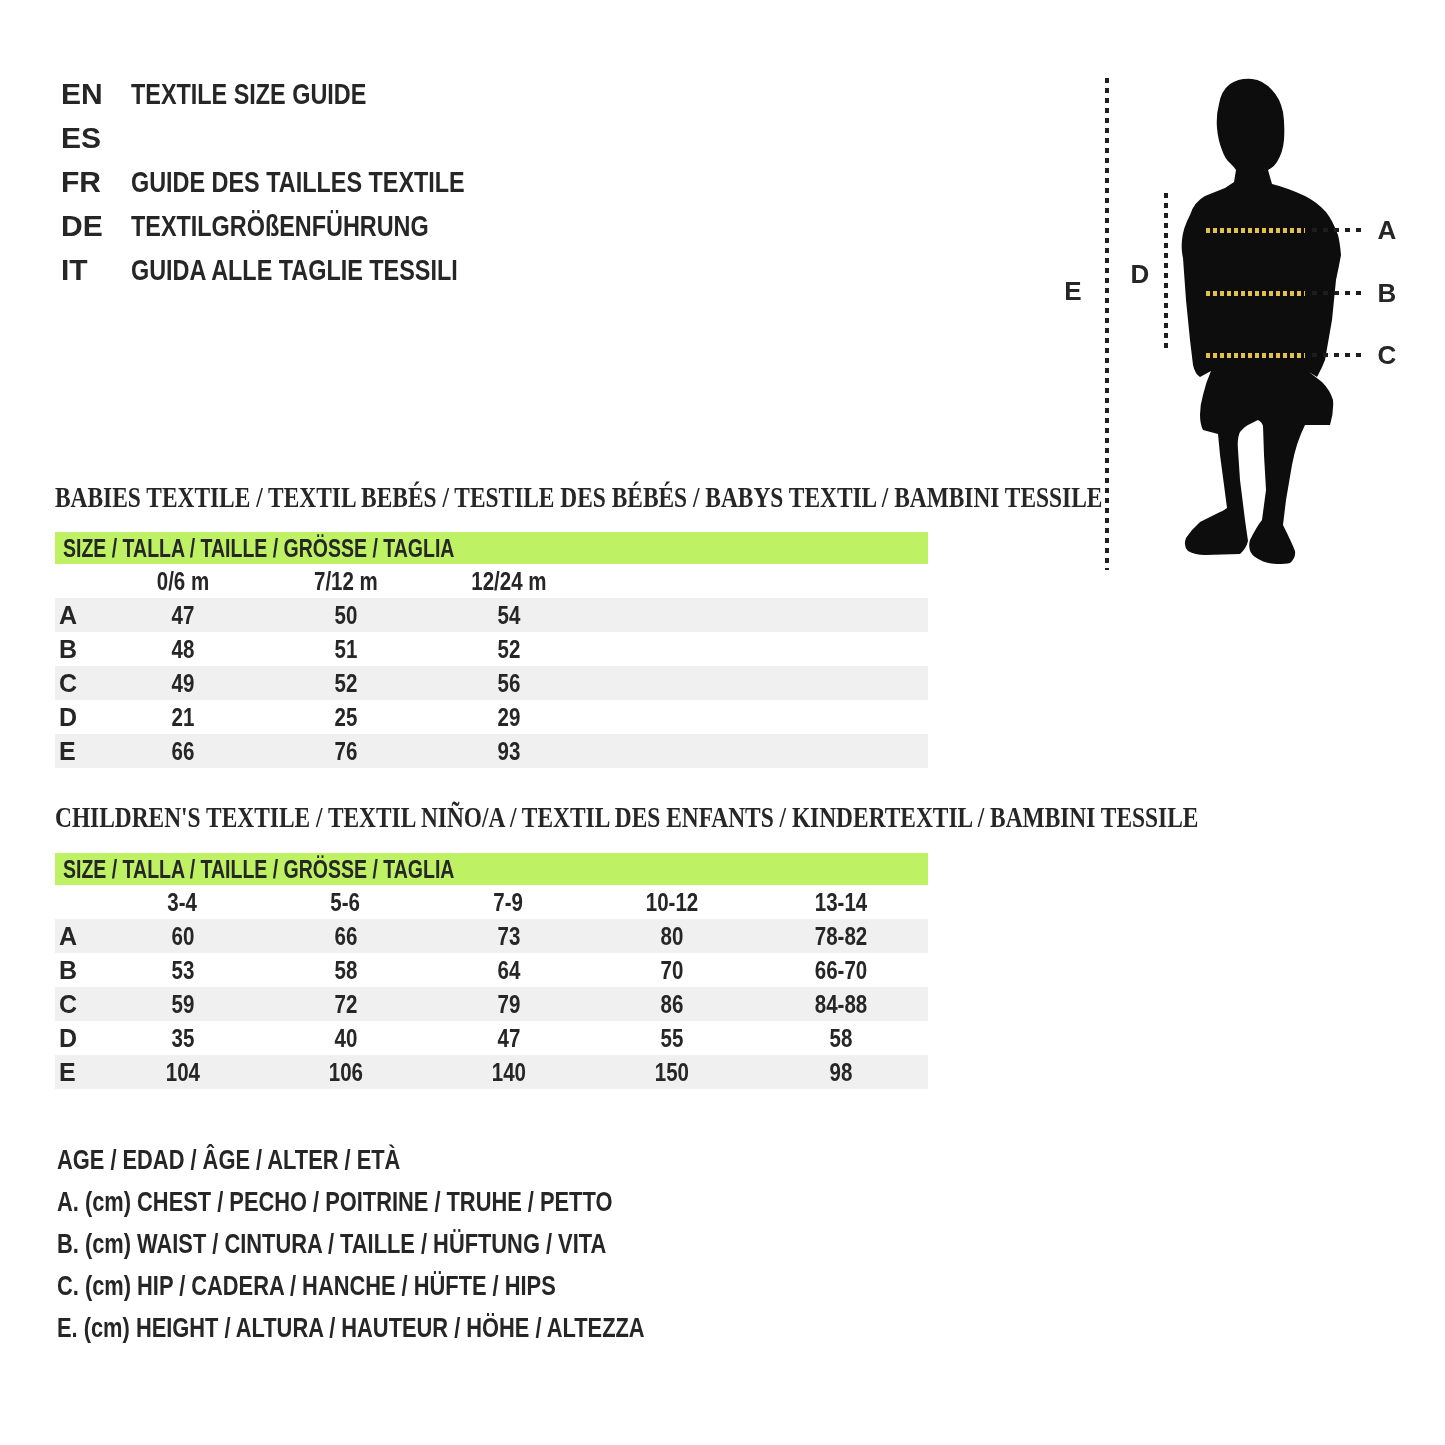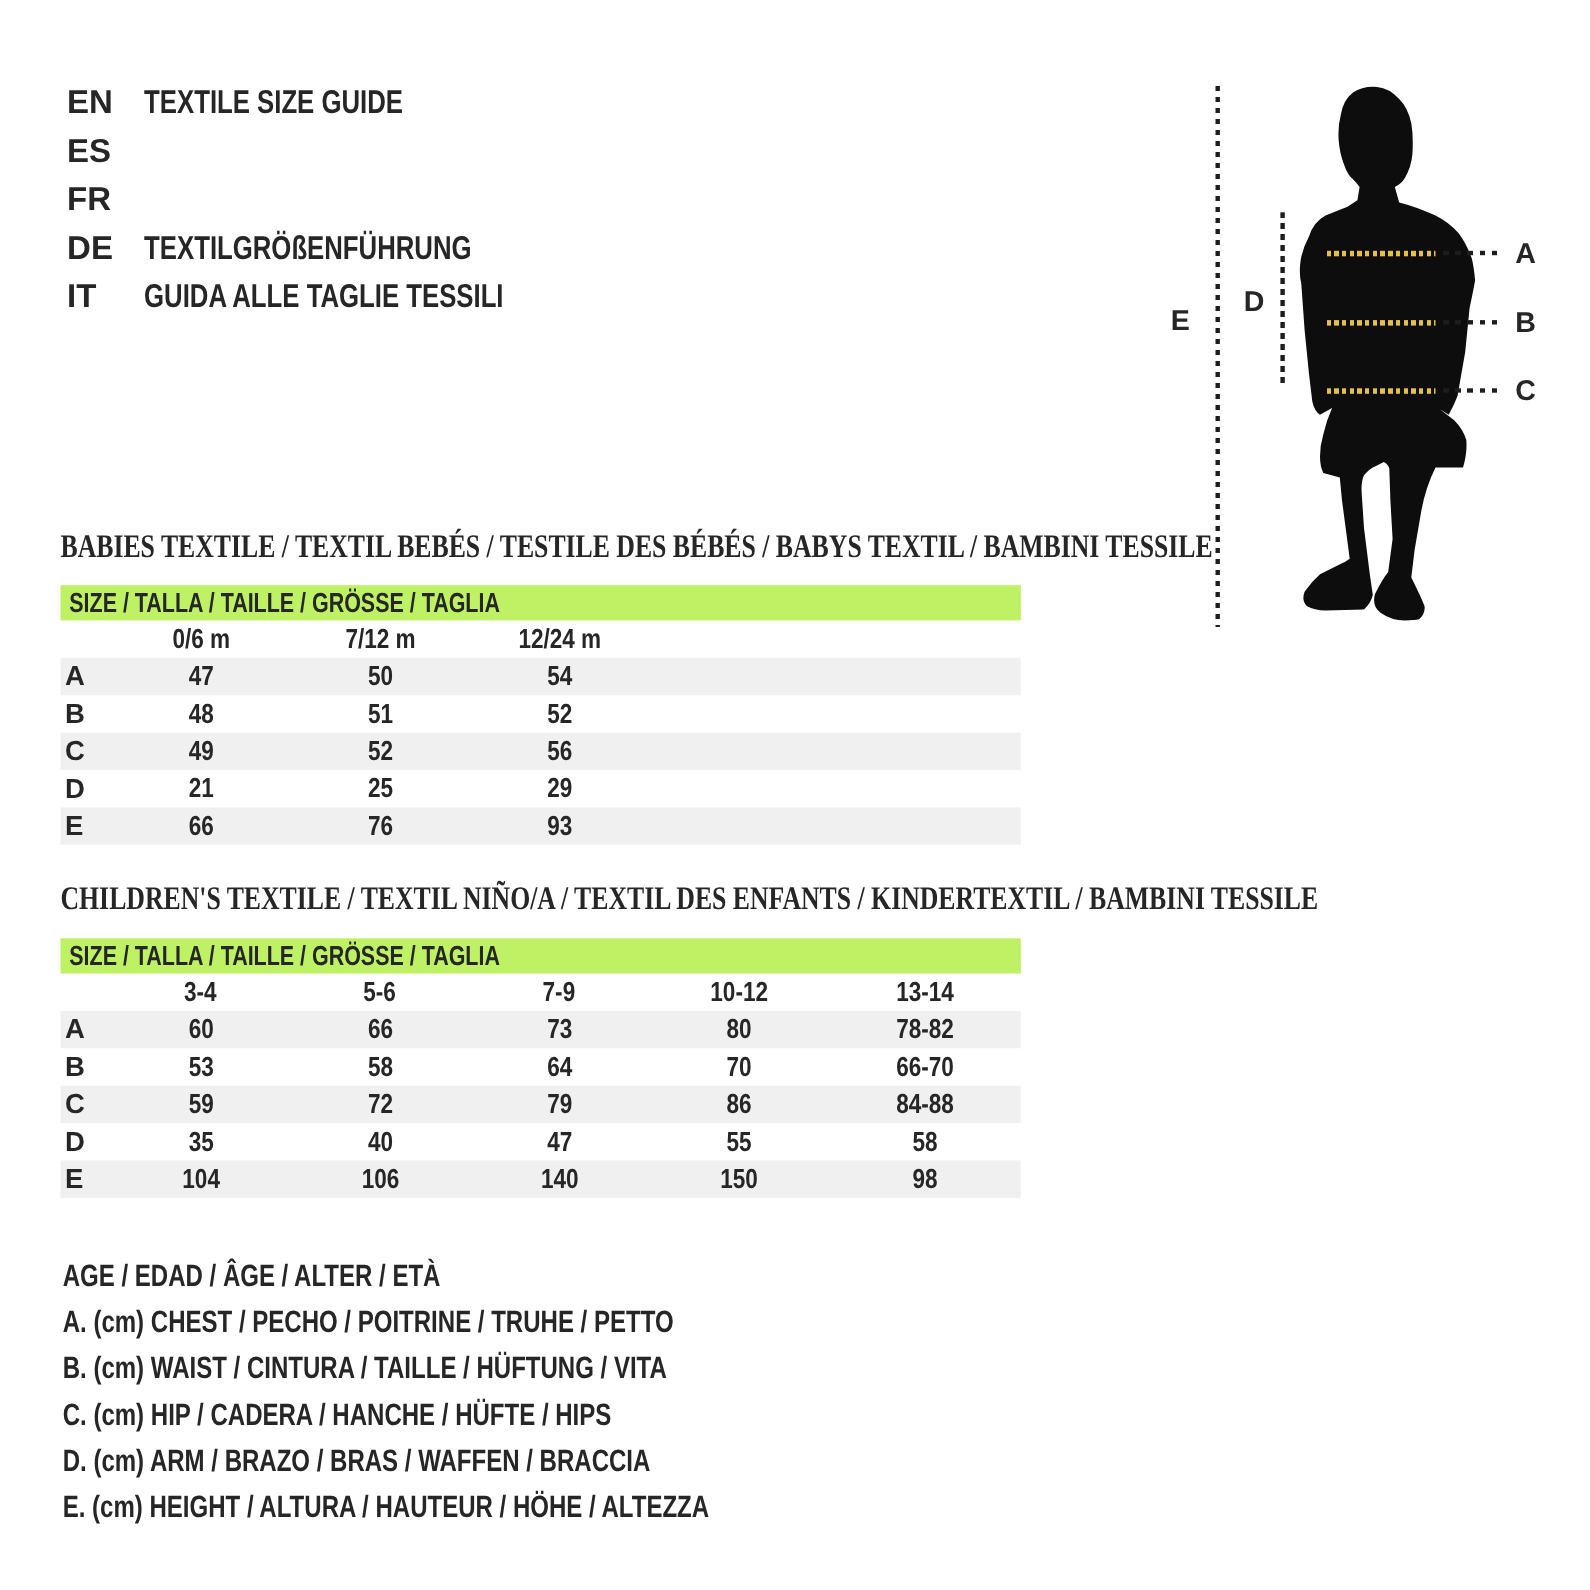--- a/index.html
+++ b/index.html
@@ -60,20 +60,21 @@
   <div class="lang-block">
     <div class="lang-row">
       <span class="lang-code">EN</span>
       <span class="lang-title"><span class="cond">TEXTILE SIZE GUIDE</span></span>
     </div>
     <div class="lang-row">
       <span class="lang-code">ES</span>
     </div>
     <div class="lang-row">
       <span class="lang-code">FR</span>
+      <span class="lang-title"><span class="cond">GUIDE DES TAILLES TEXTILE</span></span>
     </div>
     <div class="lang-row">
       <span class="lang-code">DE</span>
       <span class="lang-title"><span class="cond">TEXTILGRÖßENFÜHRUNG</span></span>
     </div>
     <div class="lang-row">
       <span class="lang-code">IT</span>
       <span class="lang-title"><span class="cond">GUIDA ALLE TAGLIE TESSILI</span></span>
     </div>
   </div>
@@ -231,17 +232,16 @@
       <span class="val"><span class="cond-c">150</span></span>
       <span class="val"><span class="cond-c">98</span></span>
     </div>
   </div>
 
   <div class="legend">
     <div class="legend-line"><span class="cond">AGE / EDAD / ÂGE / ALTER / ETÀ</span></div>
     <div class="legend-line"><span class="cond">A. (cm) CHEST / PECHO / POITRINE / TRUHE / PETTO</span></div>
     <div class="legend-line"><span class="cond">B. (cm) WAIST / CINTURA / TAILLE / HÜFTUNG / VITA</span></div>
     <div class="legend-line"><span class="cond">C. (cm) HIP / CADERA / HANCHE / HÜFTE / HIPS</span></div>
-    <div class="legend-line"><span class="cond">D. (cm) ARM / BRAZO / BRAS / WAFFEN / BRACCIA</span></div>
     <div class="legend-line"><span class="cond">E. (cm) HEIGHT / ALTURA / HAUTEUR / HÖHE / ALTEZZA</span></div>
   </div>
 
 </div>
 
 </body></html>

